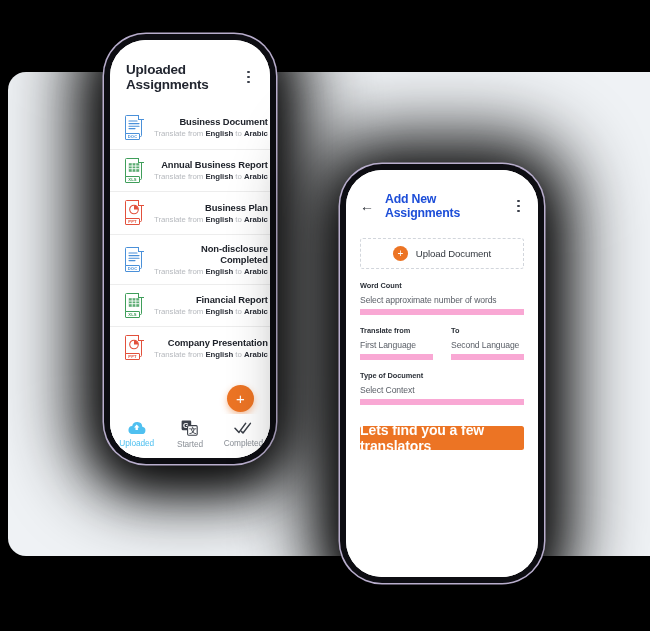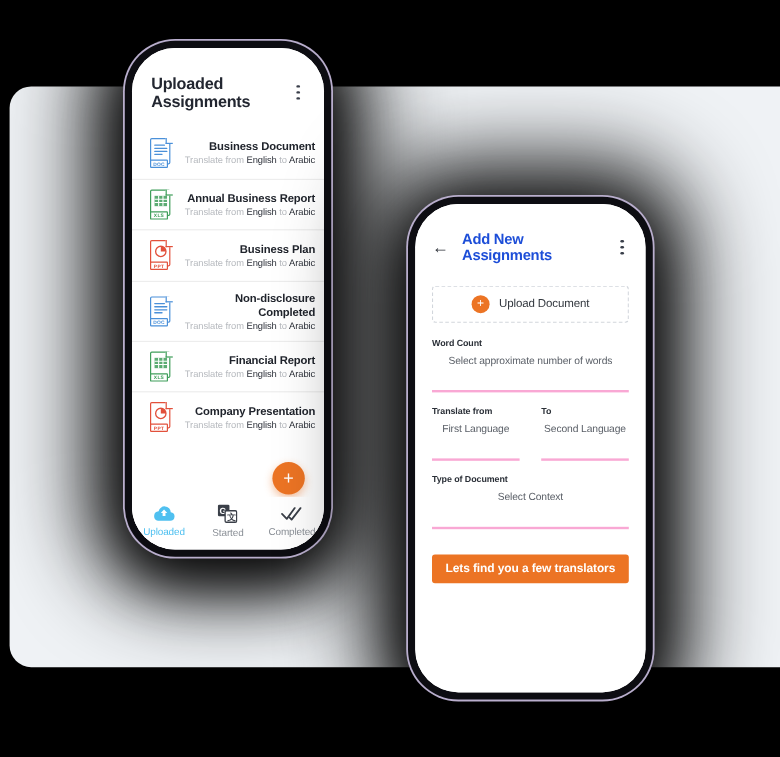--- a/index.html
+++ b/index.html
@@ -58,21 +58,21 @@
   .asg-row {
     display:flex; align-items:center; gap:9px;
     padding: 8px 14px 8px 14px;
     border-top: 1px solid #ededed;
     min-height: 42.5px;
   }
   .asg-row:first-child { border-top: none; }
   .asg-texts { display:flex; flex-direction:column; gap:2px; }
   .asg-name { font-size: 9.4px; font-weight: 700; color:#20242c; letter-spacing:-0.1px;text-align:right; }
   .asg-sub  { font-size: 7.8px; color:#b6b9be; letter-spacing:-0.05px; white-space:nowrap; }
-  .asg-sub b { color:#2c3039; font-weight:400; }
+  .asg-sub b { color:#2c3039; font-weight:700; }
 
   
   .fi { position:relative; width:21px; height:25px; flex:0 0 21px; }
   .fi .sheet {
     position:absolute; left:1px; top:0; width:17px; height:22px;
     border:1.3px solid currentColor; border-radius:1.5px; background:#fff;
   }
   .fi .fold {
     position:absolute; right:1.4px; top:0; width:5.5px; height:5.5px;
     border-left:1.3px solid currentColor; border-bottom:1.3px solid currentColor;
@@ -127,31 +127,31 @@
     width:15px; height:15px; border-radius:50%; background:#ec7424; color:#fff;
     display:flex; align-items:center; justify-content:center;
     font-size:10px; line-height:1;
   }
   .upload-label { font-size:9.6px; color:#33383f; letter-spacing:-0.1px; }
 
   .form { padding: 12px 14px 0 14px; }
   .field { margin-bottom: 11px; }
   .flabel { font-size:7.4px; font-weight:700; color:#2b3038; letter-spacing:-0.05px; margin-bottom:5px; }
   .fvalue {
-    font-size:8.6px; color:#5b6068; padding-bottom:20px;
-    border-bottom:2px solid #f9a8d4; letter-spacing:-0.1px;text-align:center;
+    font-size:8.6px; color:#5b6068; padding-bottom:4px;
+    border-bottom:6px solid #f9a8d4; letter-spacing:-0.1px;
   }
   .row2 { display:flex; gap:18px; }
   .row2 .field { flex:1; margin-bottom:11px; }
 
   .cta {
     margin: 10px 14px 0 14px; height: 24px;
     background:#ec7424; border-radius:2.5px;
     display:flex; align-items:center; justify-content:center;
-    color:#fff; font-size:10px; font-weight:700; letter-spacing:-0.1px;
+    color:#fff; font-size:14px; font-weight:700; letter-spacing:-0.1px;
     cursor:pointer;
   }
 </style>
 </head>
 <body>
 
 <div id="stage">
 
   <div id="bg-card"></div>
 

